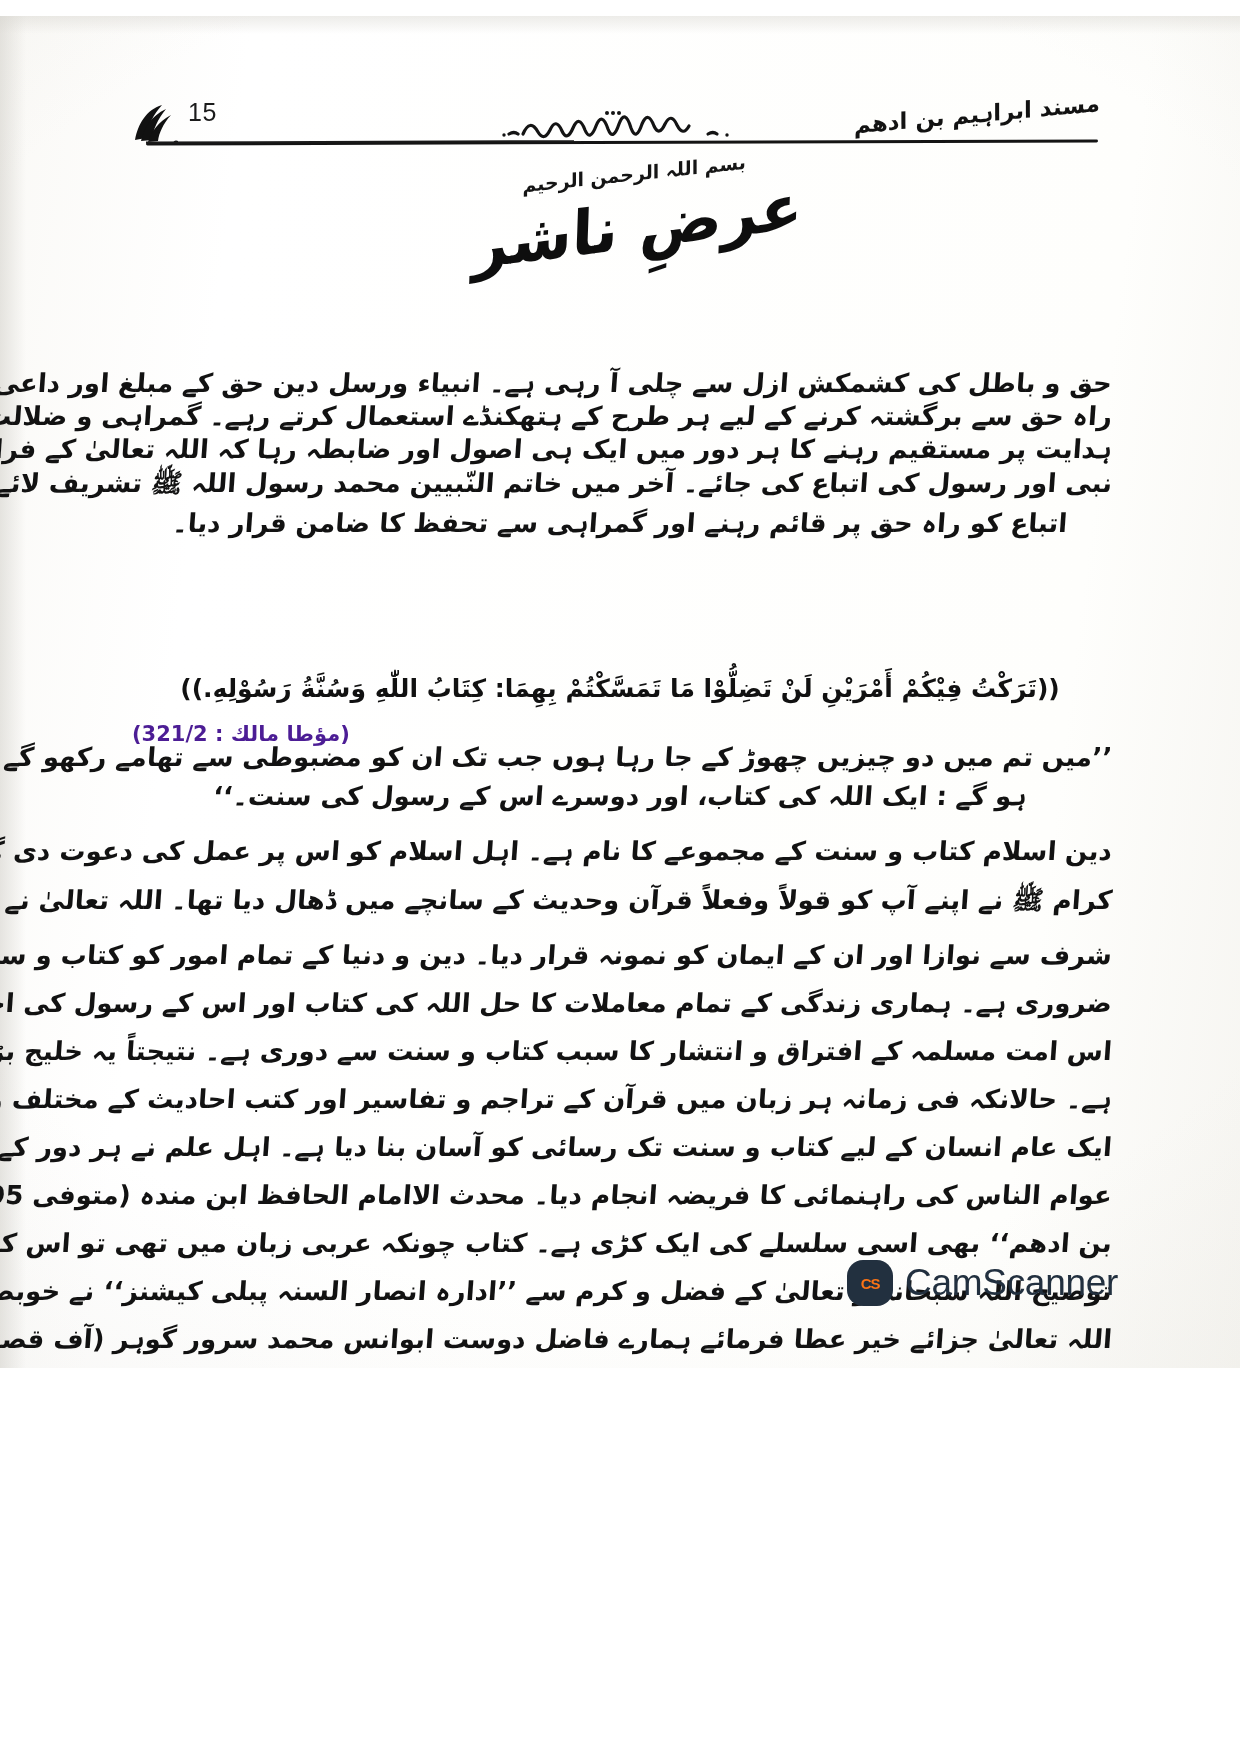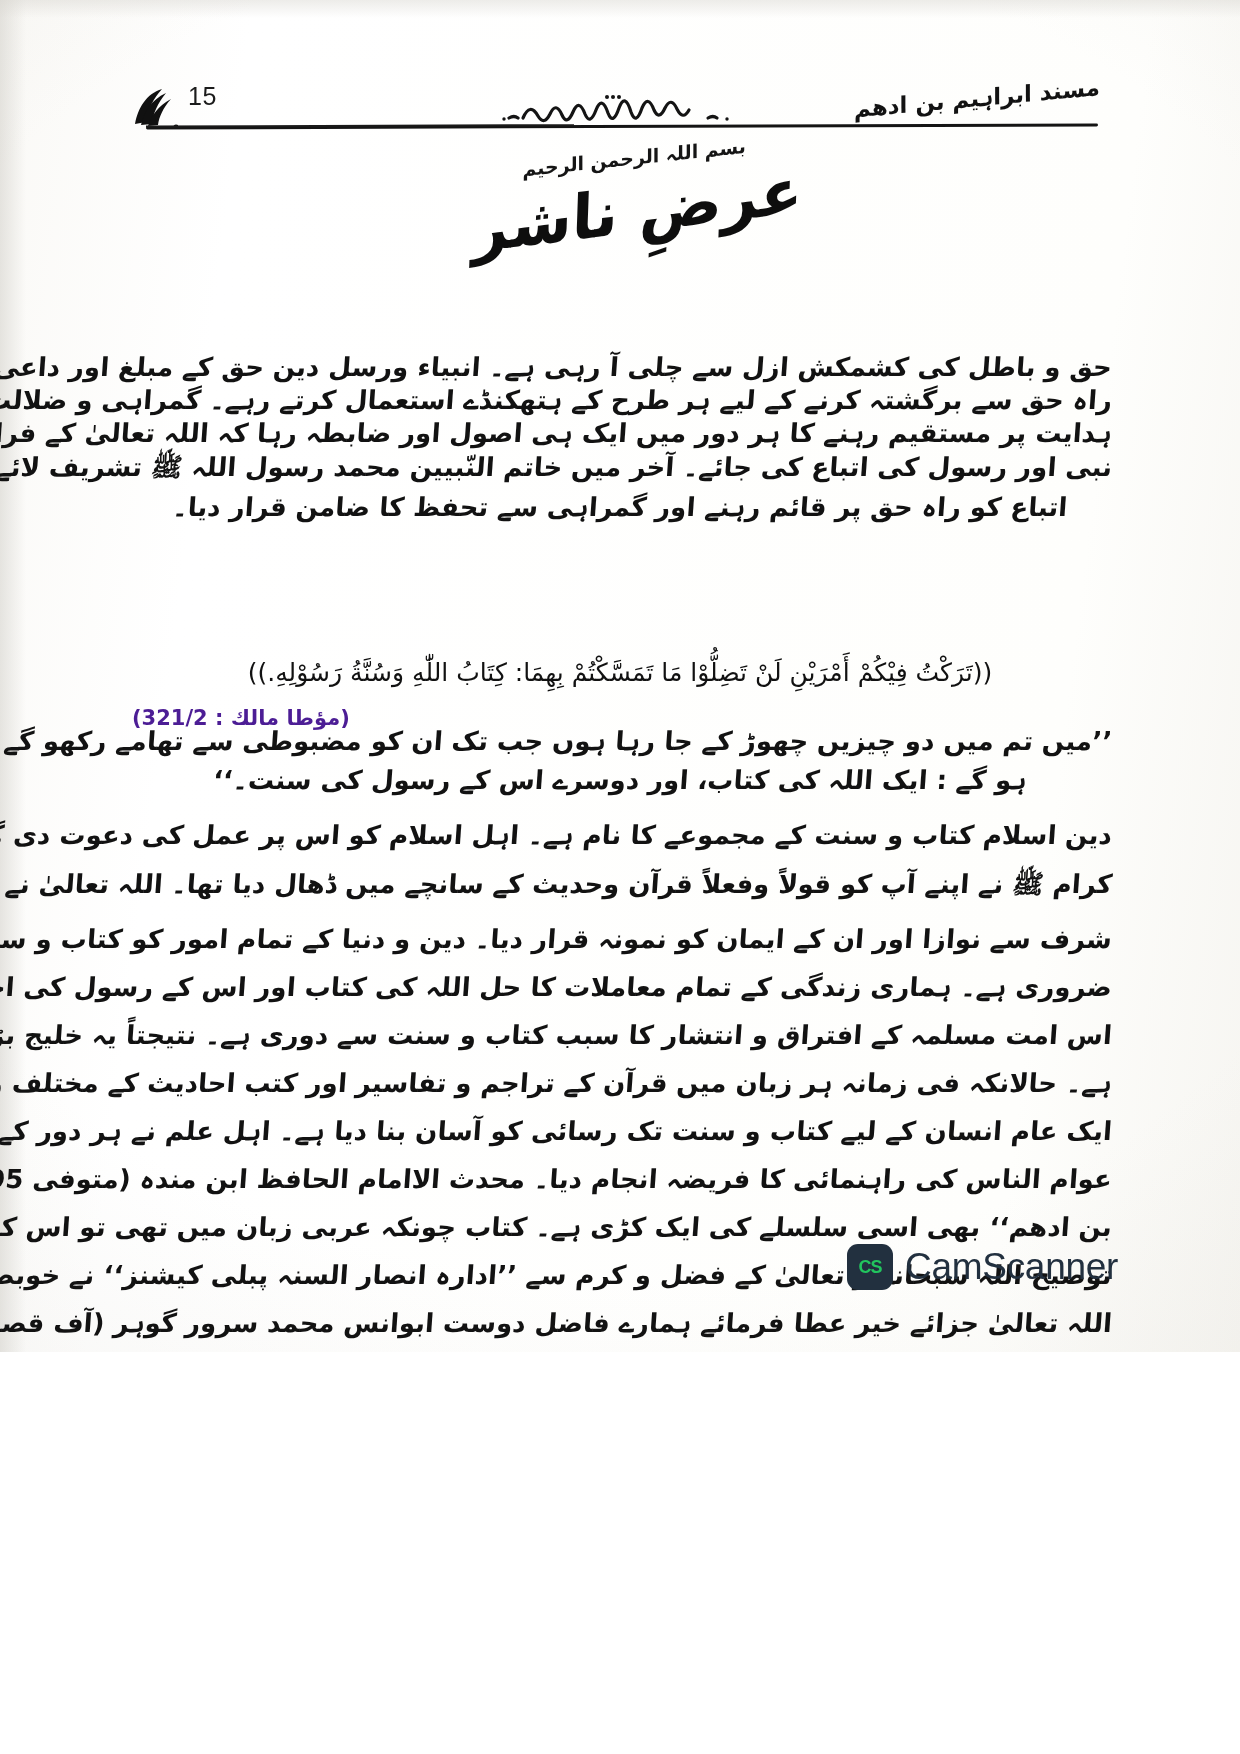--- a/index.html
+++ b/index.html
@@ -8,21 +8,21 @@
     padding: 0;
     background: #ffffff;
   }
   body {
     font-family: "DejaVu Sans", sans-serif;
   }
   .page {
     position: relative;
     width: 1240px;
     height: 1352px;
-    margin: 0 auto;
+    margin: 16px auto;
     background: #fdfdfb;
     overflow: hidden;
   }
   
   .scan-texture {
     position: absolute;
     inset: 0;
     background:
       radial-gradient(ellipse 120% 90% at 50% 45%, rgba(255,255,255,0) 55%, rgba(228,226,220,0.55) 100%),
       linear-gradient(97deg, rgba(250,249,246,1) 0%, rgba(255,255,255,1) 18%, rgba(254,254,252,1) 82%, rgba(246,245,241,1) 100%);
@@ -148,21 +148,21 @@
 
   .hadith-line {
     position: absolute;
     top: 658px;
     left: 120px;
     right: 120px;
     direction: rtl;
     text-align: center;
     font-size: 25px;
     color: #111;
-    font-weight: 400;
+    font-weight: 700;
     letter-spacing: -0.2px;
   }
   .hadith-citation {
     position: absolute;
     top: 706px;
     left: 132px;
     direction: rtl;
     font-size: 21px;
     color: #4c1d95;
     font-weight: 600;
@@ -220,29 +220,29 @@
     position: absolute;
     right: 122px;
     bottom: 62px;
     display: flex;
     align-items: center;
     gap: 12px;
   }
   .cs-badge {
     width: 46px;
     height: 46px;
-    border-radius: 11px;
+    border-radius: 16px;
     background: #22303f;
-    color: #22c55e;
+    color: #f97316;
     display: flex;
     align-items: center;
     justify-content: center;
     font-family: "Liberation Sans", sans-serif;
     font-weight: bold;
-    font-size: 18px;
+    font-size: 15px;
     letter-spacing: -1px;
   }
   .cs-text {
     font-family: "Liberation Sans", sans-serif;
     font-size: 37px;
     color: #22303f;
     letter-spacing: -0.3px;
   }
 
   

